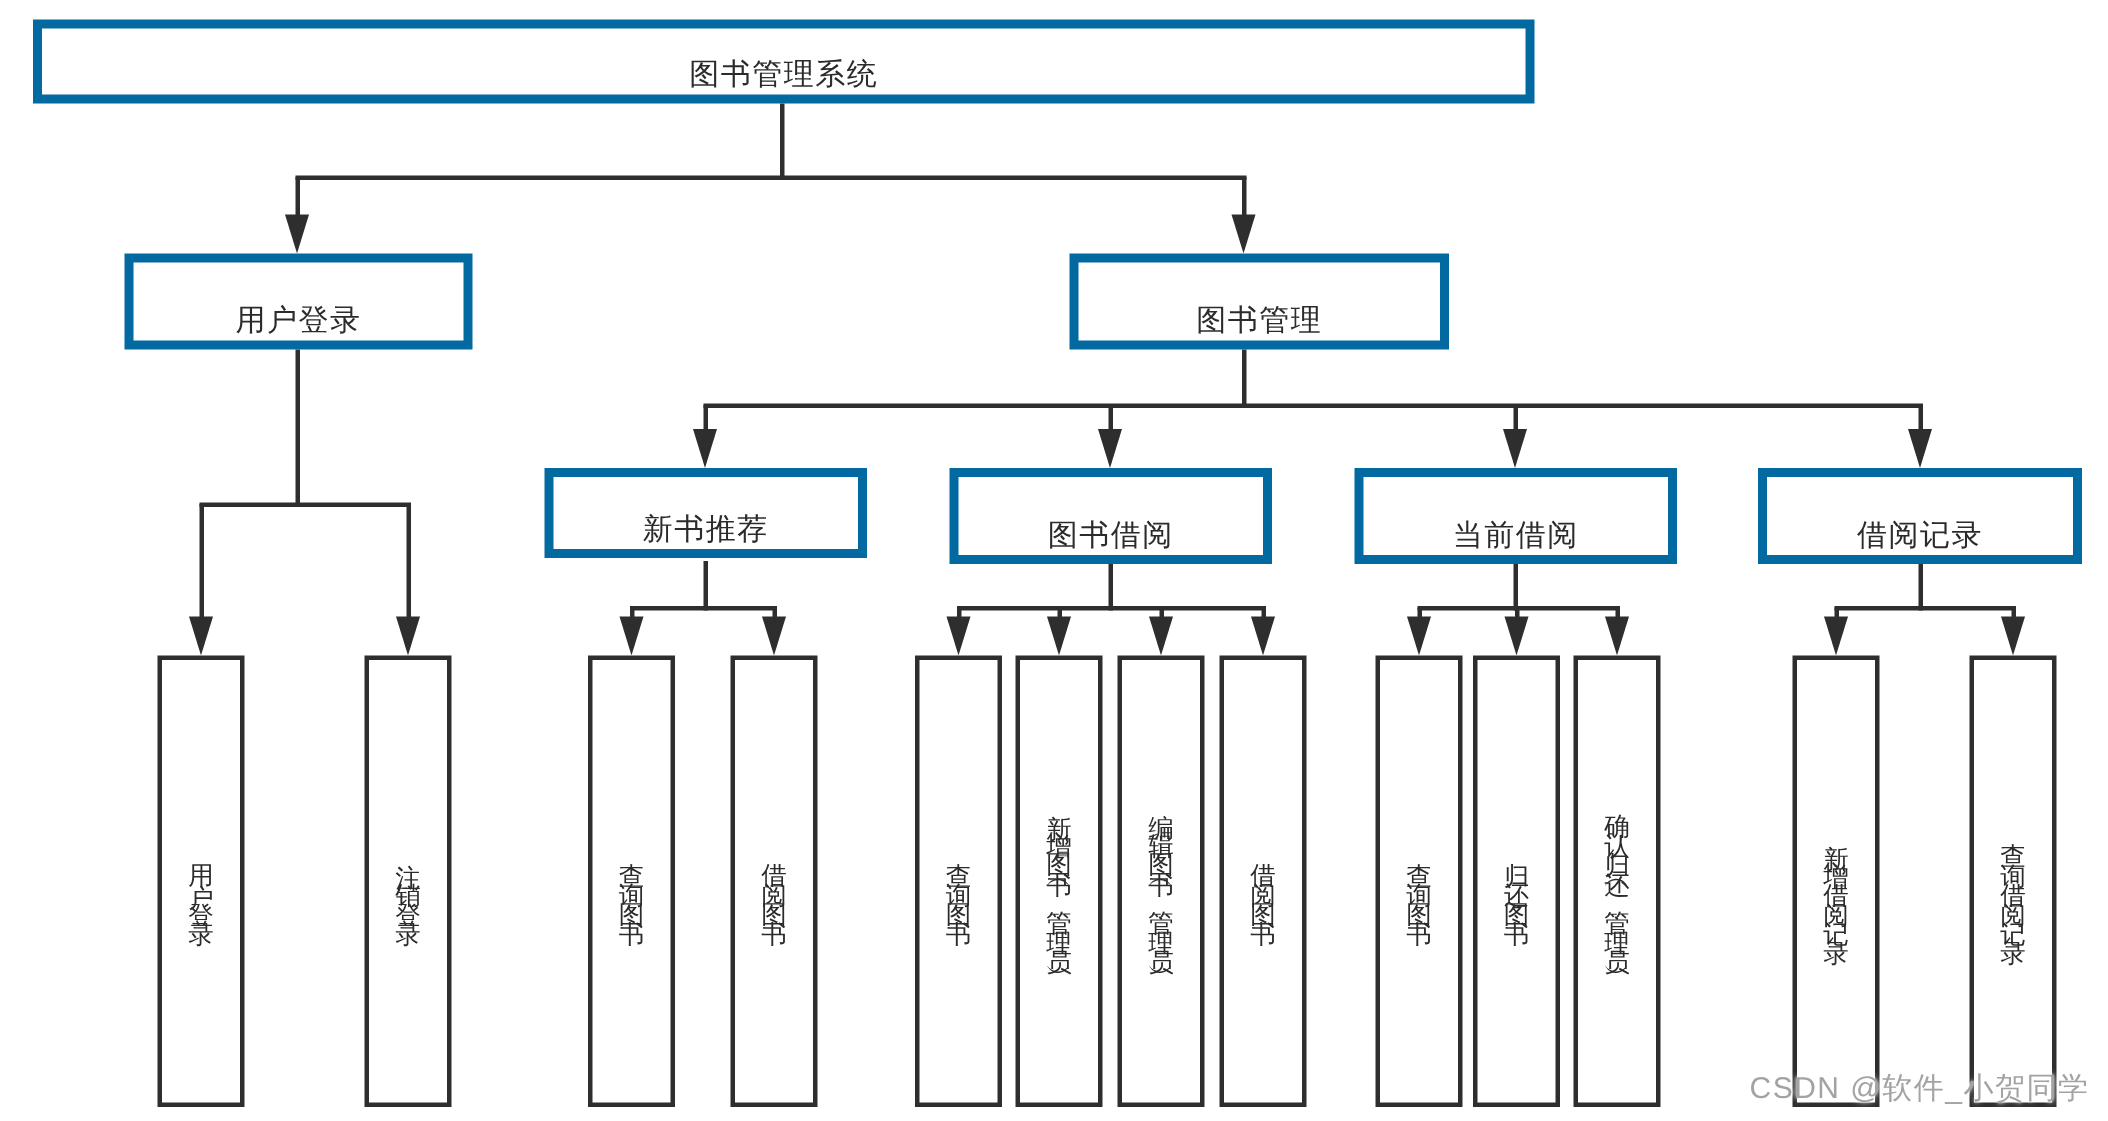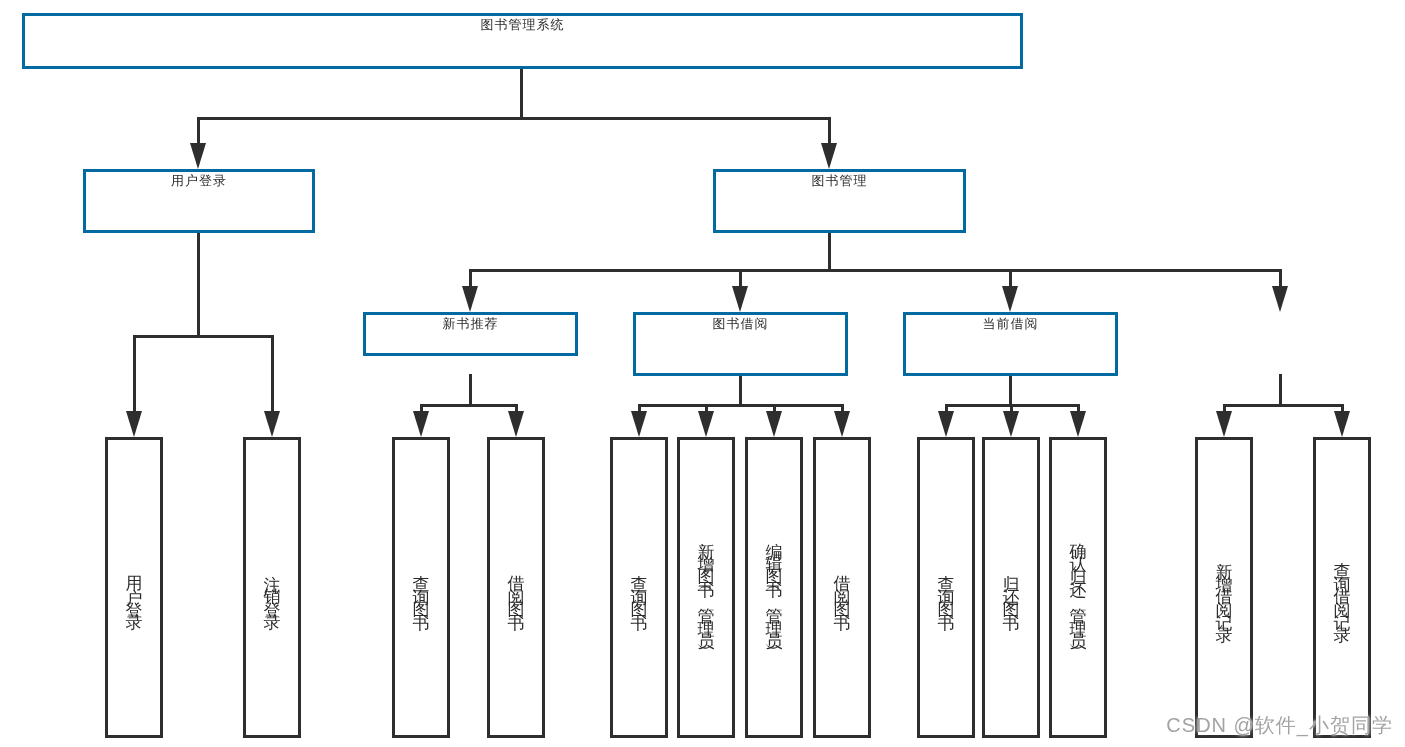--- a/index.html
+++ b/index.html
@@ -1,23 +1,23 @@
 <!DOCTYPE html>
 <html><head>
 <meta charset="utf-8">
 <style>
   html,body{margin:0;padding:0;background:#ffffff;}
   #canvas{
     position:relative;width:1405px;height:747px;background:#ffffff;
     font-family:"Liberation Sans","DejaVu Sans",sans-serif;color:#2b2b2b;overflow:hidden;
   }
   .hbox{
-    position:absolute;box-sizing:border-box;border:3px solid #0369a1;background:#ffffff;
-    display:flex;align-items:flex-start;justify-content:center;
-    font-size:13px;letter-spacing:1px;z-index:2;
+    position:absolute;box-sizing:border-box;border:6px solid #0369a1;background:#ffffff;
+    display:flex;align-items:flex-end;justify-content:center;
+    font-size:20px;letter-spacing:1px;z-index:2;
   }
   .vbox{
     position:absolute;box-sizing:border-box;border:3px solid #2e2e2e;background:#ffffff;
     top:437px;width:58px;height:301px;
     display:flex;align-items:center;justify-content:center;
     font-size:17px;z-index:2;
   }
   .vbox span{
     writing-mode:vertical-rl;letter-spacing:13px;white-space:nowrap;
   }
@@ -39,28 +39,31 @@
     <span>图书管理系统</span>
   </div>
 
   <div class="hbox" style="left:83px;top:169px;width:232px;height:64px">
     <span>用户登录</span>
   </div>
   <div class="hbox" style="left:713px;top:169px;width:253px;height:64px">
     <span>图书管理</span>
   </div>
 
-  <div class="hbox" style="left:363px;top:312px;width:215px;height:44px">
+  <div class="hbox" style="left:363px;top:312px;width:215px;height:60px">
     <span>新书推荐</span>
   </div>
   <div class="hbox" style="left:903px;top:312px;width:215px;height:64px">
     <span>当前借阅</span>
   </div>
   <div class="hbox" style="left:633px;top:312px;width:215px;height:64px">
     <span>图书借阅</span>
+  </div>
+  <div class="hbox" style="left:1172px;top:312px;width:216px;height:64px">
+    <span>借阅记录</span>
   </div>
 
   <div class="vbox" style="left:105px">
     <span>用户登录</span>
   </div>
   <div class="vbox" style="left:243px">
     <span>注销登录</span>
   </div>
 
   <div class="vbox" style="left:392px">

